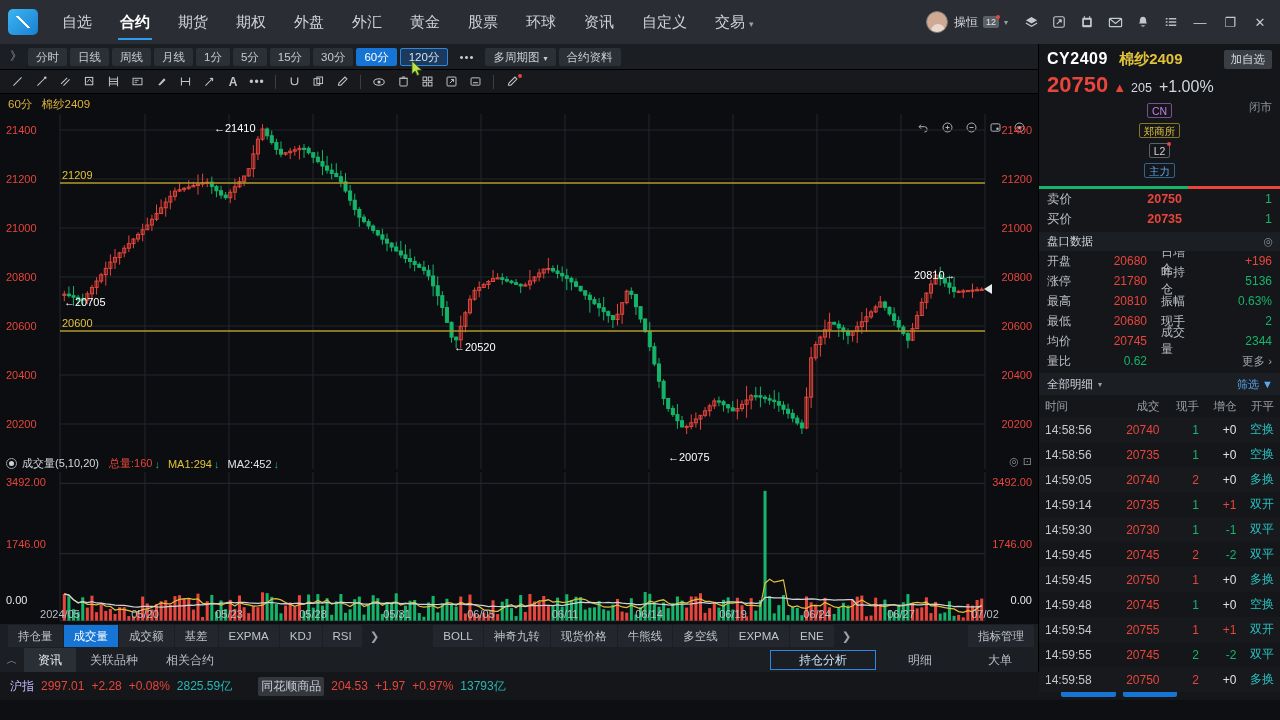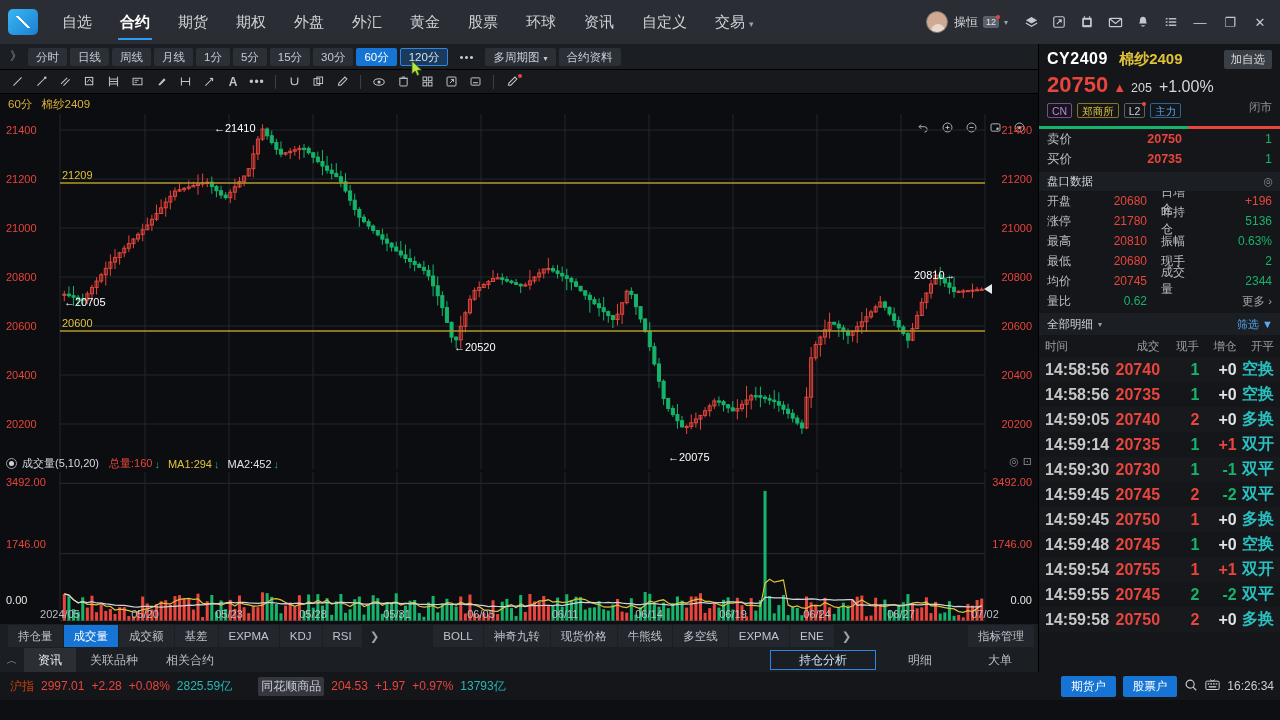--- a/index.html
+++ b/index.html
@@ -127,21 +127,21 @@
   .bb-right { position:absolute; right:0; display:flex; align-items:center; height:24px; }
   .bb-rt { padding:0 28px; height:22px; line-height:22px; font-size:12px; color:#b9bec5;
     cursor:pointer;}
   .bb-rt.box { border:1px solid #2f86e0; color:#cfe3f7; height:20px; line-height:18px;
     margin-right:4px; }
 
   
   .statusbar { position:absolute; left:0; bottom:20px; width:1280px; height:28px;
     background:#141619; display:flex; align-items:center; padding-left:10px; gap:7px;
     font-size:12px; }
-  .s-name { color:#c2410c; }
+  .s-name { color:#c4b5fd; }
   .s-name2 { color:#c9ccd1; background:#34383e; padding:1px 3px; border-radius:2px; }
   .s-red { color:#e8453c; }
   .s-cyan { color:#29b6b6; }
   .sb-right { position:absolute; right:6px; display:flex; align-items:center; gap:7px; }
   .sbtn { background:#1574d4; color:#fff; font-size:11.5px; padding:3px 10px; border-radius:2px;
     cursor:pointer; }
   .clock { color:#c9ccd1; font-size:12px; }
 
   
   .rpanel { position:absolute; right:0; top:44px; width:242px; bottom:48px;
@@ -149,21 +149,21 @@
   .rp-top { padding:6px 8px 2px 8px; position:relative; }
   .rp-code { font-size:16px; font-weight:bold; color:#ffffff; letter-spacing:0.5px; }
   .rp-cname { font-size:15px; font-weight:bold; color:#e0c23a; margin-left:8px; }
   .rp-add { position:absolute; right:8px; top:6px; background:#3a3f46; color:#d8dbe0;
     font-size:11.5px; padding:2px 7px; border-radius:2px; cursor:pointer; }
   .rp-price { display:flex; align-items:baseline; margin-top:3px; }
   .rp-last { font-size:22px; font-weight:bold; color:#e8453c; }
   .rp-arrow { color:#e8453c; font-size:13px; margin:0 5px; }
   .rp-chg { font-size:12.5px; color:#d3d7dc; margin-right:7px; }
   .rp-pct { font-size:16px; color:#d3d7dc; }
-  .rp-tags { display:flex; align-items:center; gap:5px; margin-top:5px; }
+  .rp-tags { display:flex; align-items:center; gap:5px; margin-top:5px;flex-direction:column; }
   .tag { font-size:10.5px; padding:0px 4px; border-radius:2px; line-height:14px; height:15px;}
   .tag.cn { color:#c77ee0; border:1px solid #7a4f91; }
   .tag.ex { color:#e0c23a; border:1px solid #8a7526; }
   .tag.l2 { color:#cfd3d8; border:1px solid #5c6169; position:relative; }
   .tag.l2::after{content:"";position:absolute;right:-2px;top:-2px;width:4px;height:4px;
     border-radius:50%;background:#e8453c;}
   .tag.zl { color:#5aa9ef; border:1px solid #2f6391; }
   .rp-closed { position:absolute; right:8px; top:56px; font-size:11.5px; color:#8b9098; }
 
   .barline { height:3px; display:flex; margin:6px 0 0 0; }
@@ -189,21 +189,21 @@
   .more { color:#9aa0a8; font-size:11.5px; }
 
   .detail-hdr { display:flex; align-items:center; height:22px; padding:0 8px;
     background:#1b1e23; position:relative; margin-top:2px; }
   .detail-hdr .dt { font-size:11.5px; color:#d3d7dc; }
   .detail-hdr .dcaret { font-size:8px; color:#9aa0a8; margin-left:5px; }
   .detail-hdr .filt { position:absolute; right:7px; font-size:11px; color:#5aa9ef; }
 
   .thead { display:flex; height:22px; align-items:center; font-size:11.5px; color:#9aa0a8;
     padding:0 6px; }
-  .trow { display:flex; height:25px; align-items:center; font-size:16px; padding:0 6px;font-weight:bold; }
+  .trow { display:flex; height:25px; align-items:center; font-size:12px; padding:0 6px; }
   .trow:nth-child(odd) { background:#17191d; }
   .c-time { width:62px; }
   .c-px { width:54px; text-align:right; }
   .c-qty { width:40px; text-align:right; }
   .c-chg { width:38px; text-align:right; }
   .c-oc { width:38px; text-align:right; }
   .cyan { color:#29c0c0; }
 
   .cursor { position:absolute; width:12px; height:18px; pointer-events:none; }
 </style>

